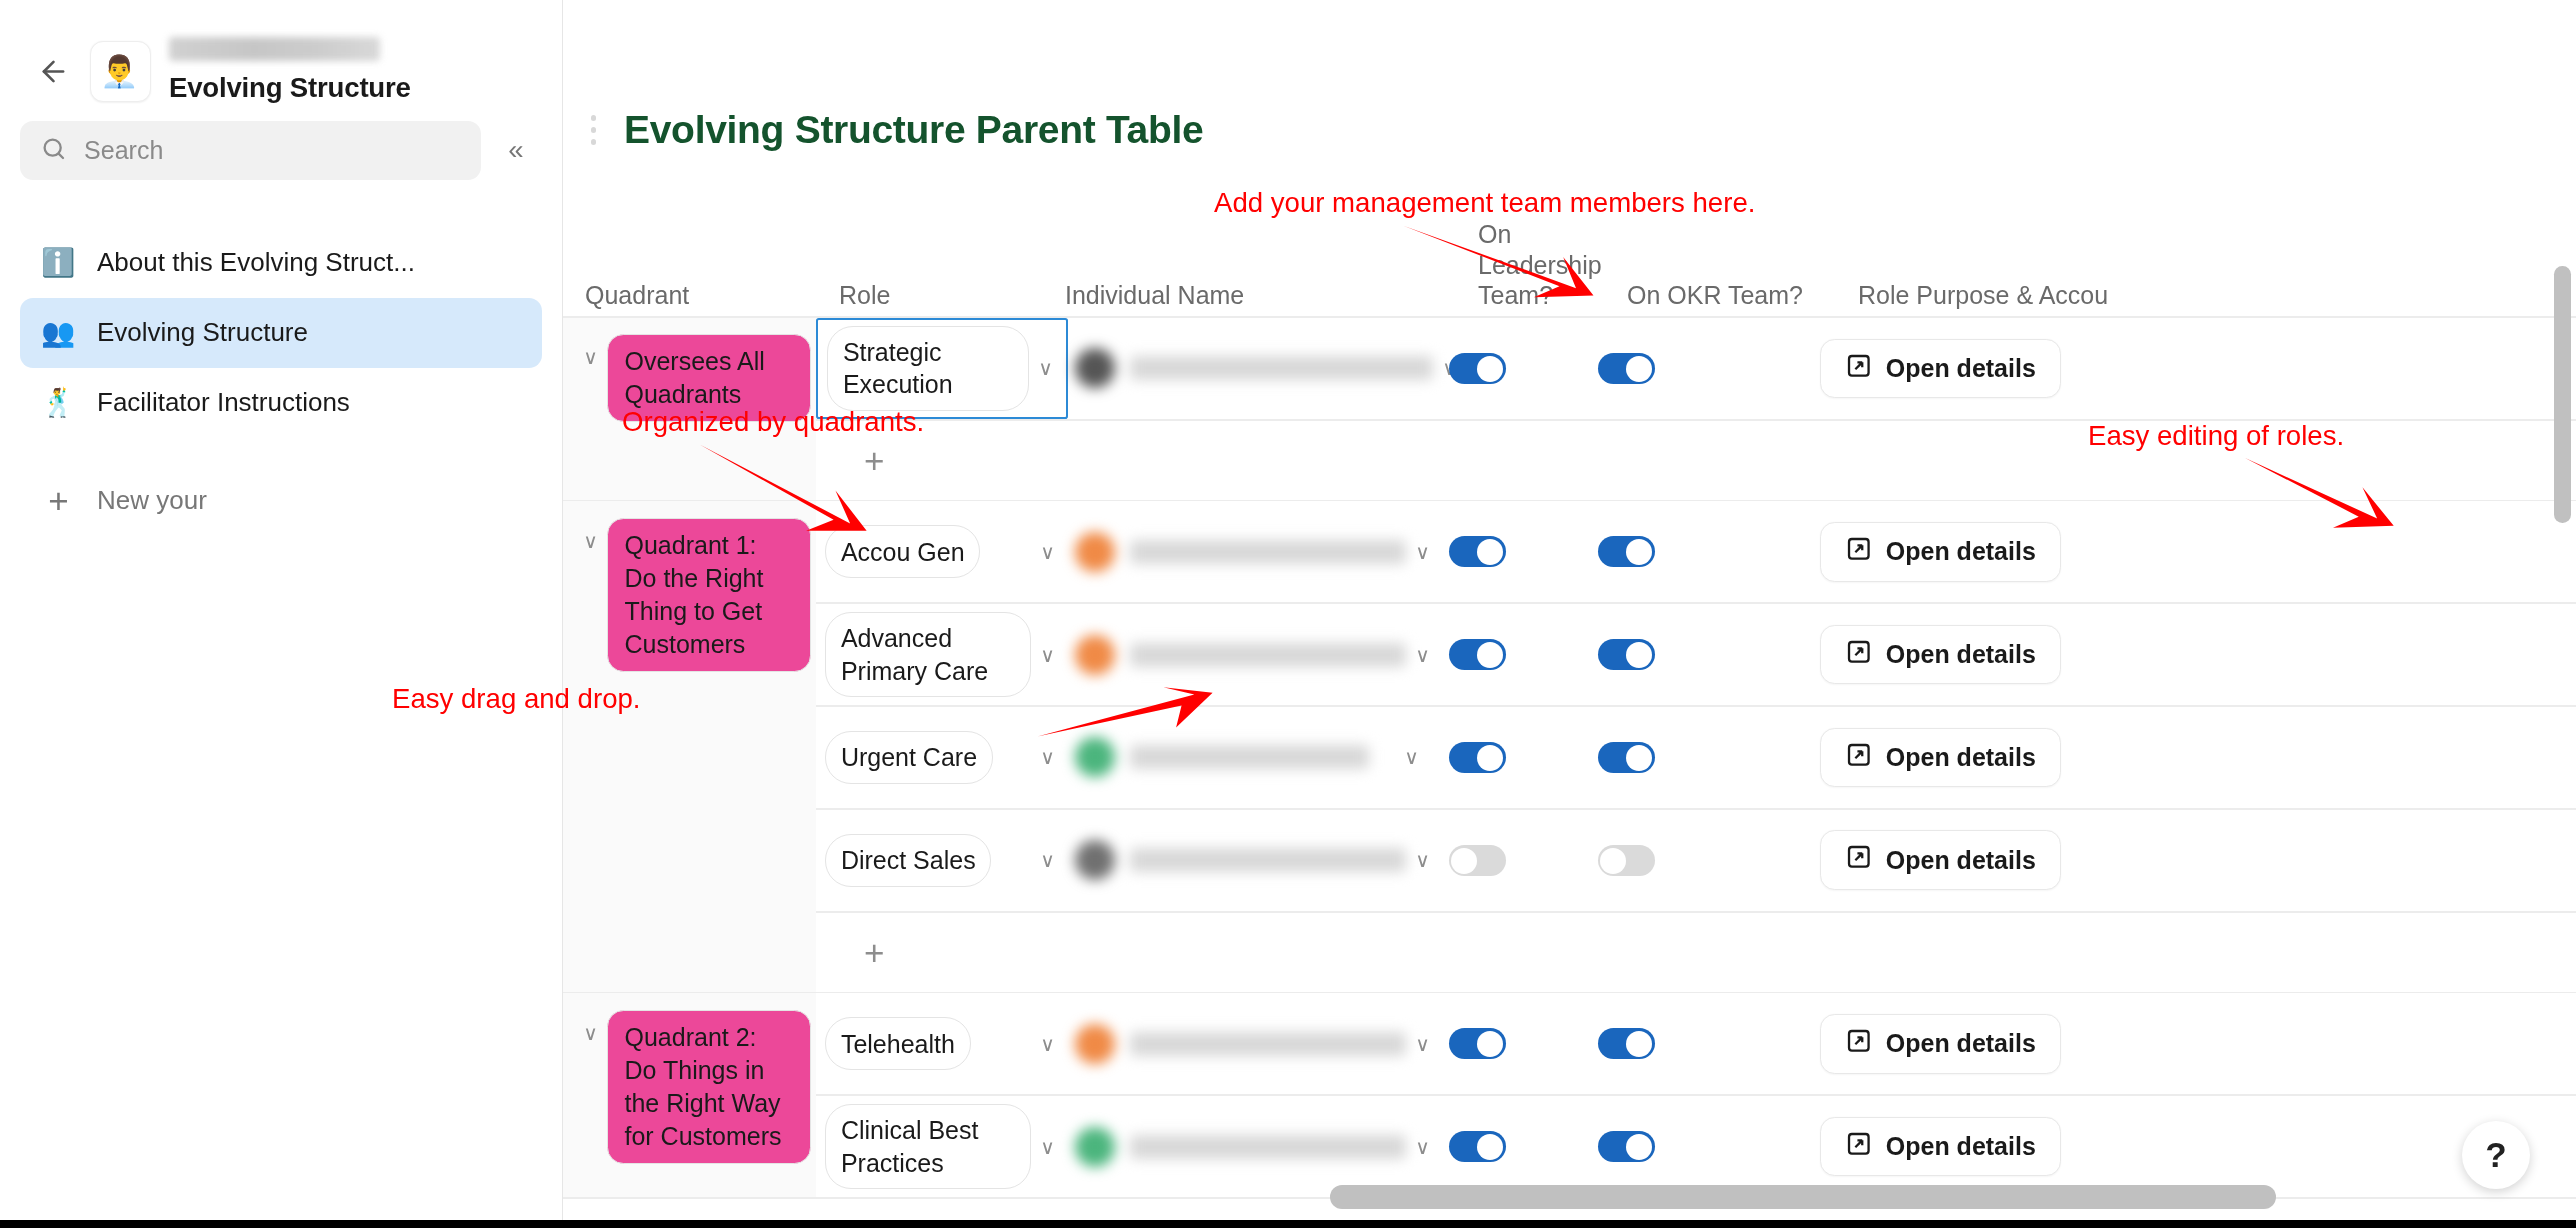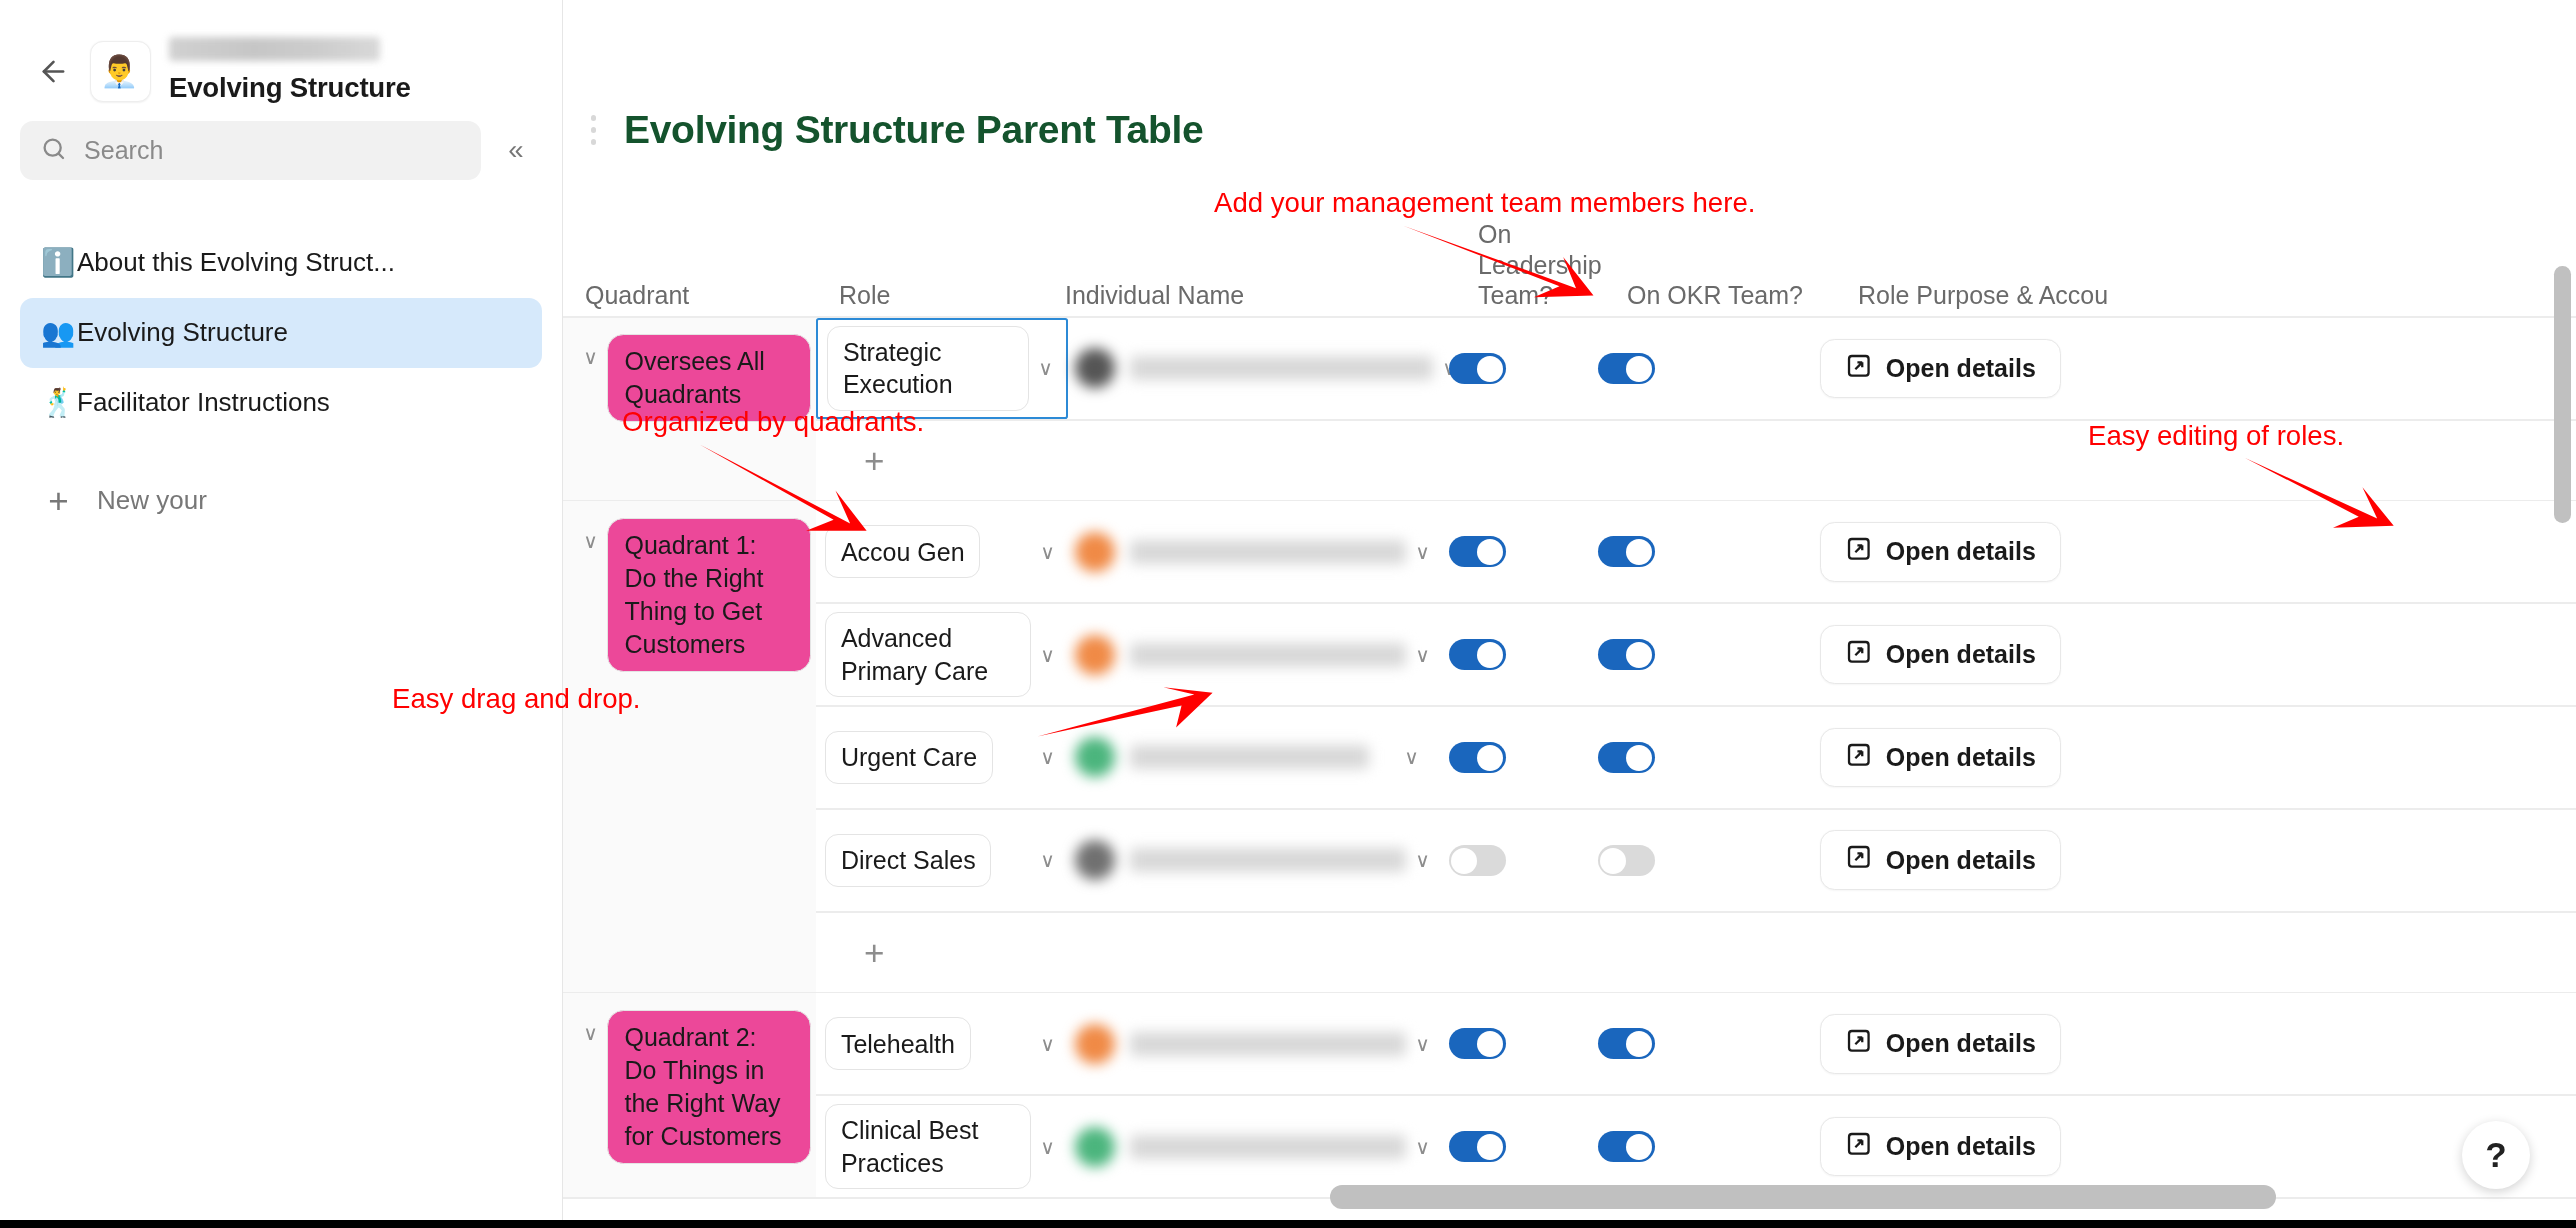--- a/index.html
+++ b/index.html
@@ -55,21 +55,21 @@
     color: #777; font-size: 27.6px; cursor: pointer;
   }
 
   .sb-nav { margin-top: 48px; padding: 0 20px; }
   .sb-item {
     display: flex; align-items: center; height: 70px;
     border-radius: 13px; padding: 0 20px; cursor: pointer;
   }
   .sb-item.active { background: #d6e9fb; }
   .sb-emoji { width: 37px; font-size: 27.6px; line-height: 1; flex: none; text-align: center; }
-  .sb-label { font-size: 26px; color: #1a1a1a; white-space: nowrap; }
+  .sb-label { margin-left: 20px; font-size: 26px; color: #1a1a1a; white-space: nowrap; }
   .sb-new { display: flex; align-items: center; height: 70px; padding: 0 20px; margin-top: 27.6px; cursor: pointer; }
   .sb-plus { width: 37px; text-align: center; font-size: 35px; color: #777; line-height: 1; flex: none; }
   .sb-new-label { margin-left: 20px; font-size: 26px; color: #777; }
 
   
   .toolbar {
     position: absolute; right: 27.6px; top: 13px;
     display: flex; align-items: center; gap: 0;
   }
   .tb-icon {
@@ -148,21 +148,21 @@
 
   .rrow { display: flex; align-items: center; min-height: 101px; }
   .c-role {
     width: 252px; flex: none; display: flex; align-items: center;
     justify-content: space-between; padding: 0 13px 0 9.2px; align-self: stretch;
   }
   .c-role.focused {
     border: 2.8px solid #2c8ad6; border-radius: 2.8px; align-self: stretch;
   }
   .role-pill {
-    border: 1.8px solid #e4e4e4; border-radius: 13px; background: #fff;
+    border: 1.8px solid #e4e4e4; border-radius: 26px; background: #fff;
     padding: 9.2px 14.7px; font-size: 25px; color: #1a1a1a; line-height: 1.3; cursor: pointer;
   }
   .chev { color: #8d8d8d; font-size: 20px; flex: none; margin-left: 9.2px; cursor: pointer; }
 
   .c-name {
     width: 364px; flex: none; display: flex; align-items: center;
     justify-content: space-between; padding: 0 13px 0 7.3px;
   }
   .redact { display: flex; align-items: center; filter: blur(6.4px); }
   .redact .av { width: 40px; height: 40px; border-radius: 50%; flex: none; }

